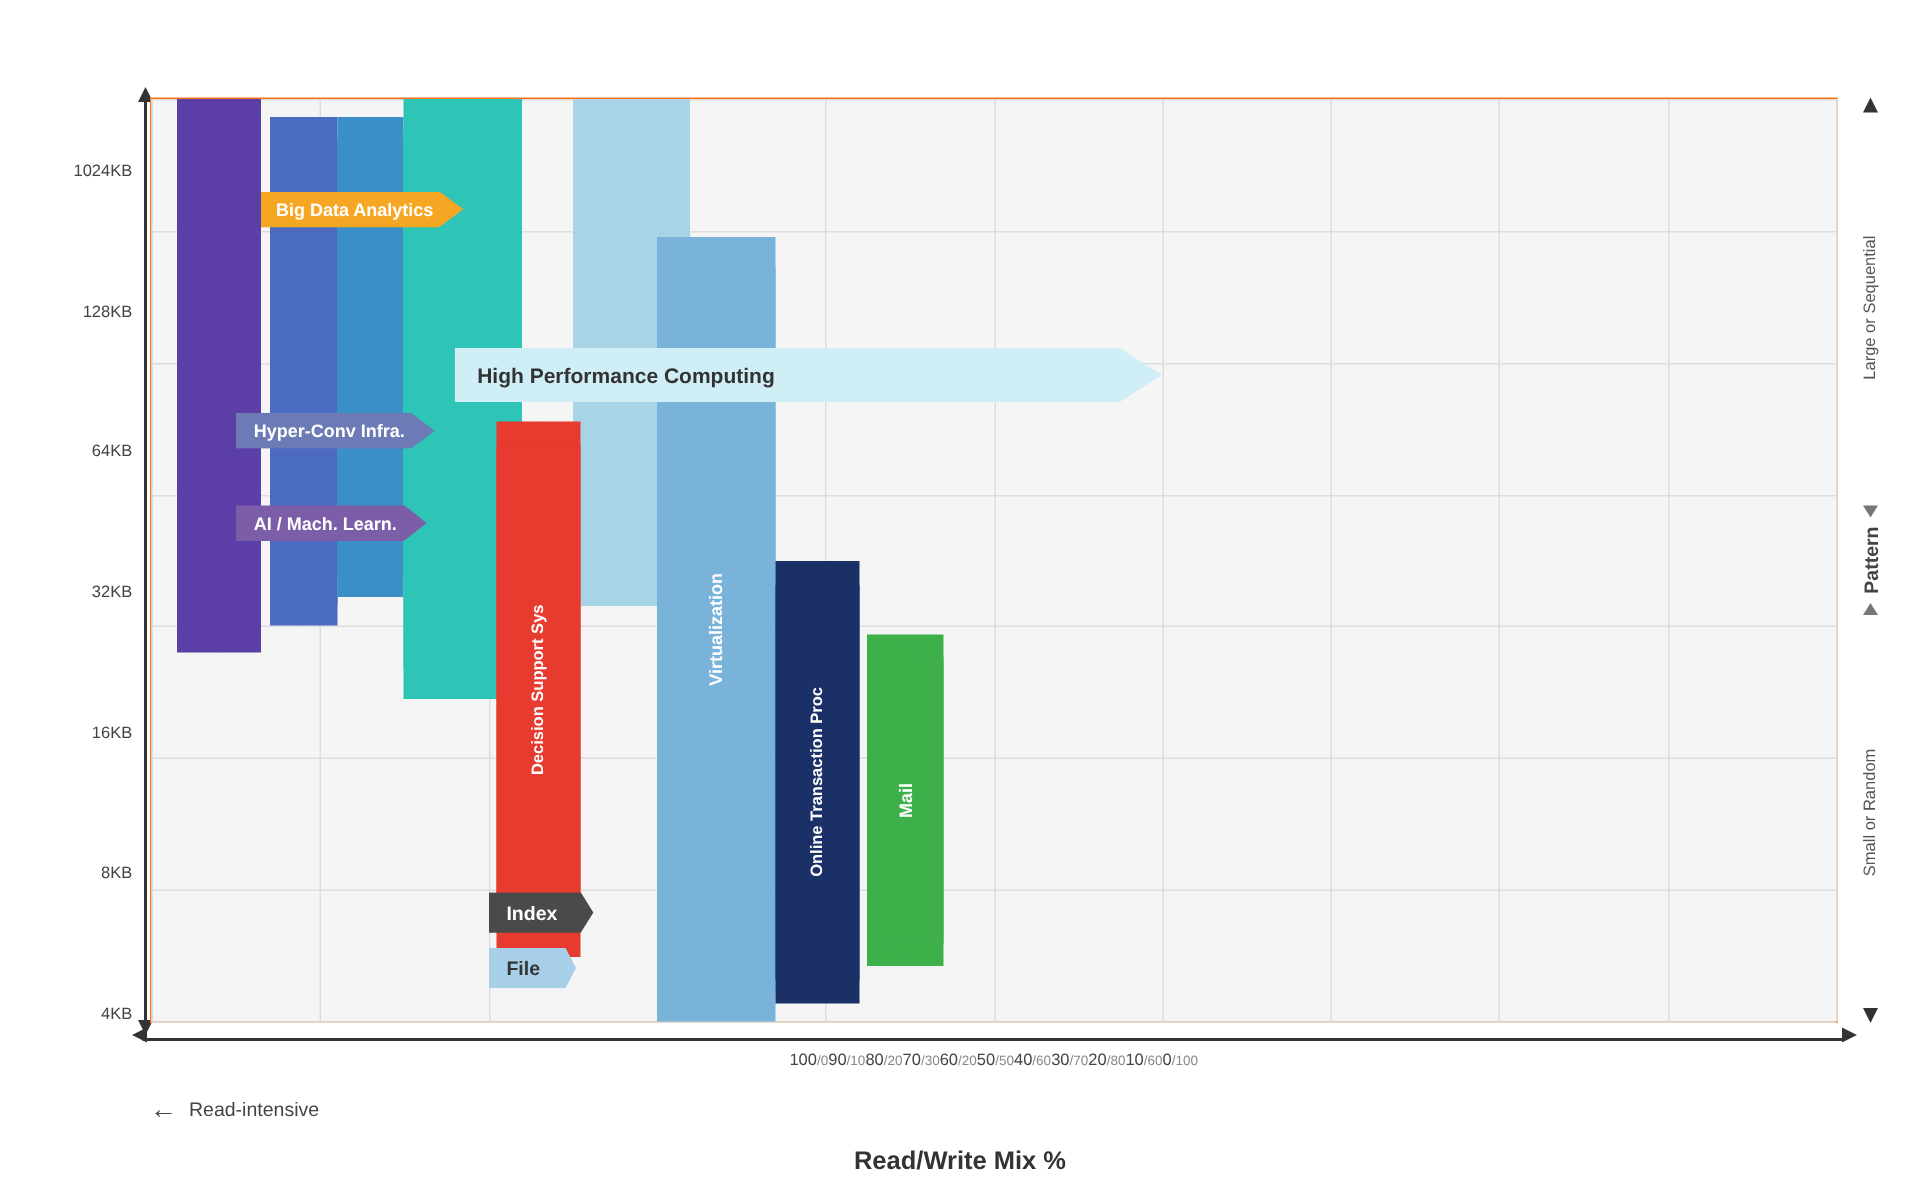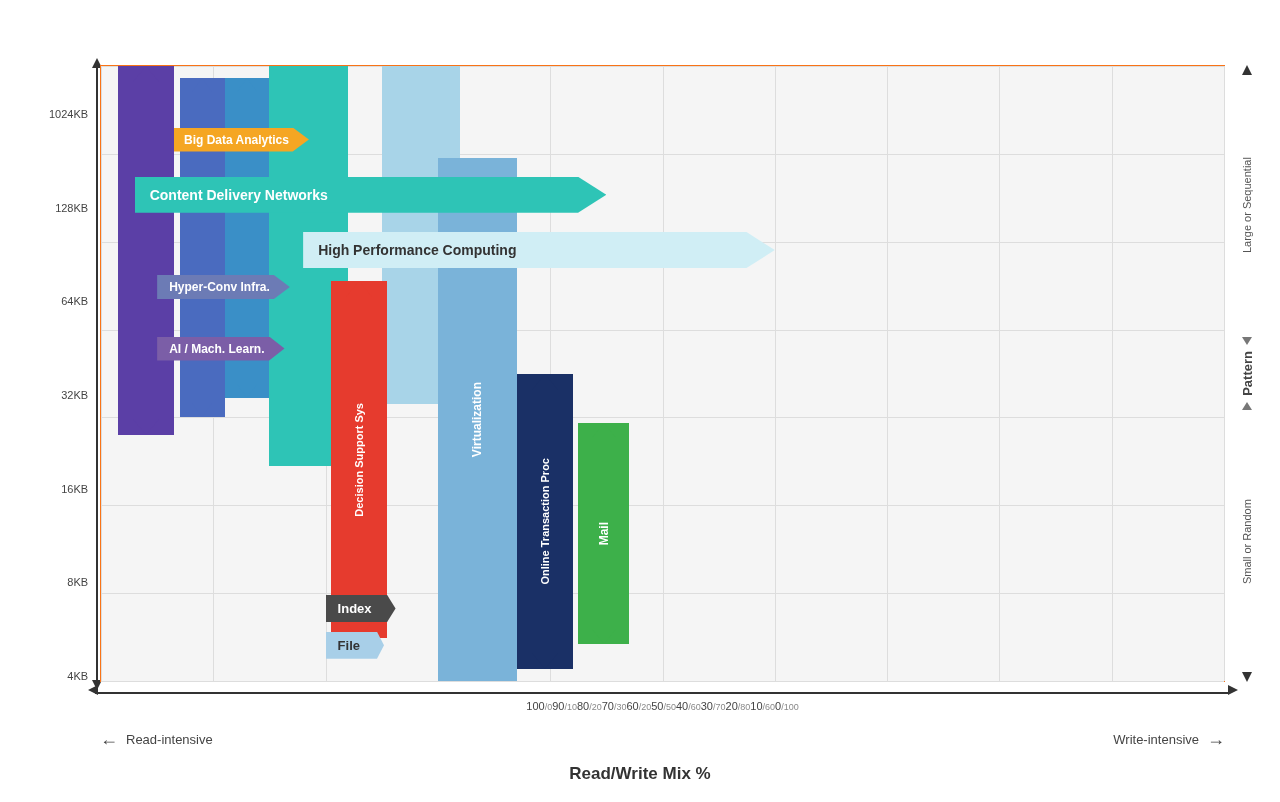--- a/index.html
+++ b/index.html
@@ -309,25 +309,20 @@
       <div class="vbar-inner" style="background: #4a6bbf; flex: 1; width: 100%;"></div>
       <div class="tip-bottom" style="border-left-width: 10px; border-right-width: 10px; border-top-width: 14px; border-top-color: #4a6bbf; margin: 0 auto;"></div>
     </div>
 
     <div class="vbar" style="left: 11%; width: 4%; top: 2%; height: 52%; background: #3a8fc7; flex-direction: column;">
       <div class="tip-top" style="border-left-width: 10px; border-right-width: 10px; border-bottom-width: 14px; border-bottom-color: #3a8fc7; margin: 0 auto;"></div>
       <div class="vbar-inner" style="background: #3a8fc7; flex: 1; width: 100%;"></div>
       <div class="tip-bottom" style="border-left-width: 10px; border-right-width: 10px; border-top-width: 14px; border-top-color: #3a8fc7; margin: 0 auto;"></div>
     </div>
 
-    <div style="position:absolute; left: 3%; top: 18%; z-index:10; width: 42%;">
-      <div style="background: #2ec4b6; color: #fff; font-size: 14px; font-weight: 700; padding: 10px 30px 10px 15px;
-                  clip-path: polygon(0% 0%, 94% 0%, 100% 50%, 94% 100%, 0% 100%);
-                  display: flex; align-items: center; white-space: nowrap;">Content Delivery Networks</div>
-    </div>
 
     <div class="vbar" style="left: 15%; width: 7%; top: 0%; height: 65%; background: #2ec4b6; flex-direction: column;">
       <div class="tip-top" style="border-left-width: 18px; border-right-width: 18px; border-bottom-width: 20px; border-bottom-color: #2ec4b6; margin: 0 auto;"></div>
       <div class="vbar-inner" style="background: #2ec4b6; flex: 1; width: 100%;"></div>
       <div class="tip-bottom" style="border-left-width: 18px; border-right-width: 18px; border-top-width: 20px; border-top-color: #2ec4b6; margin: 0 auto;"></div>
     </div>
 
     <div style="position:absolute; left: 18%; top: 27%; z-index:10; width: 42%;">
       <div style="background: #d0eef5; color: #333; font-size: 14px; font-weight: 600; padding: 10px 30px 10px 15px;
                   clip-path: polygon(0% 0%, 94% 0%, 100% 50%, 94% 100%, 0% 100%);
@@ -406,24 +401,20 @@
     <div class="x-tick">20<span style="font-size:9px; color:#888;">/80</span></div>
     <div class="x-tick">10<span style="font-size:9px; color:#888;">/60</span></div>
     <div class="x-tick">0<span style="font-size:9px; color:#888;">/100</span></div>
   </div>
 
   <div class="rw-labels">
     <div class="rw-left">
       <span style="font-size:18px; margin-right:4px;">←</span>
       <span>Read-intensive</span>
     </div>
-    <div class="rw-right">
-      <span>Write-intensive</span>
-      <span style="font-size:18px; margin-left:4px;">→</span>
-    </div>
   </div>
 
   <div class="x-axis-title">Read/Write Mix %</div>
 
   <div style="position:absolute; right: 10px; top: 65px; bottom: 120px; width: 46px; display: flex; flex-direction: column; justify-content: space-between; align-items: center;">
 
     <div style="width:0;height:0;border-left:5px solid transparent;border-right:5px solid transparent;border-bottom:10px solid #333;"></div>
 
     <div style="writing-mode:vertical-lr; transform:rotate(180deg); font-size:11px; color:#555; text-align:center; white-space:nowrap; flex:1; display:flex; align-items:center; justify-content:center;">Large or Sequential</div>
 

